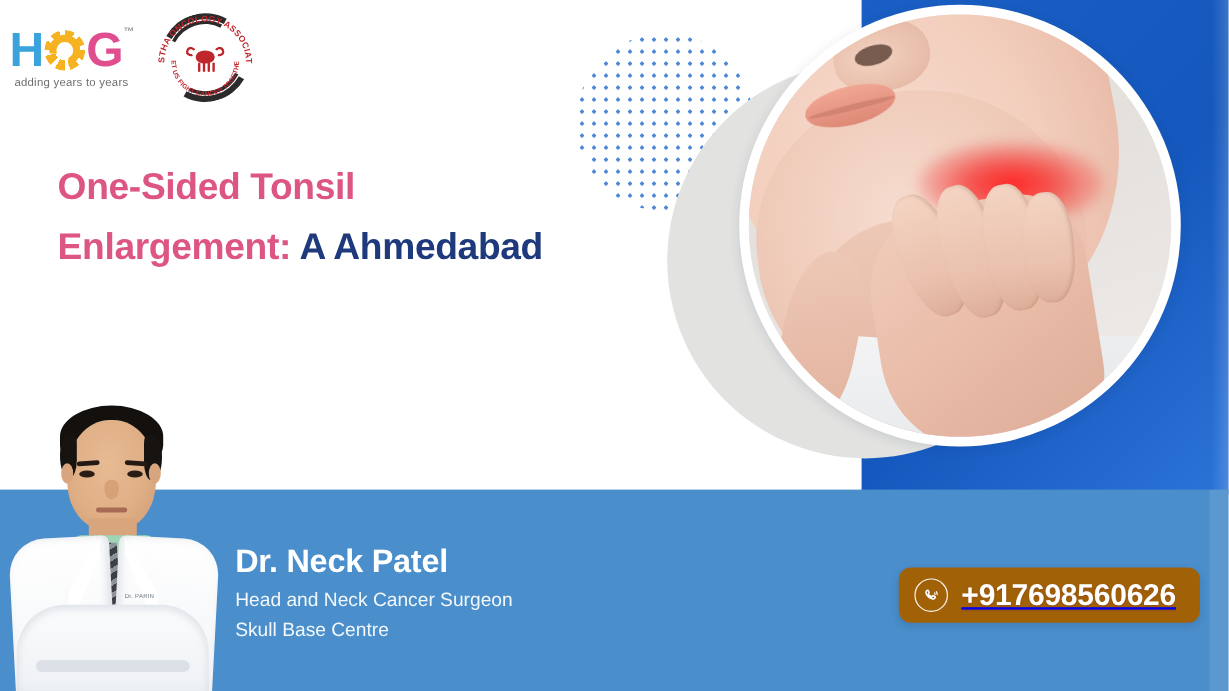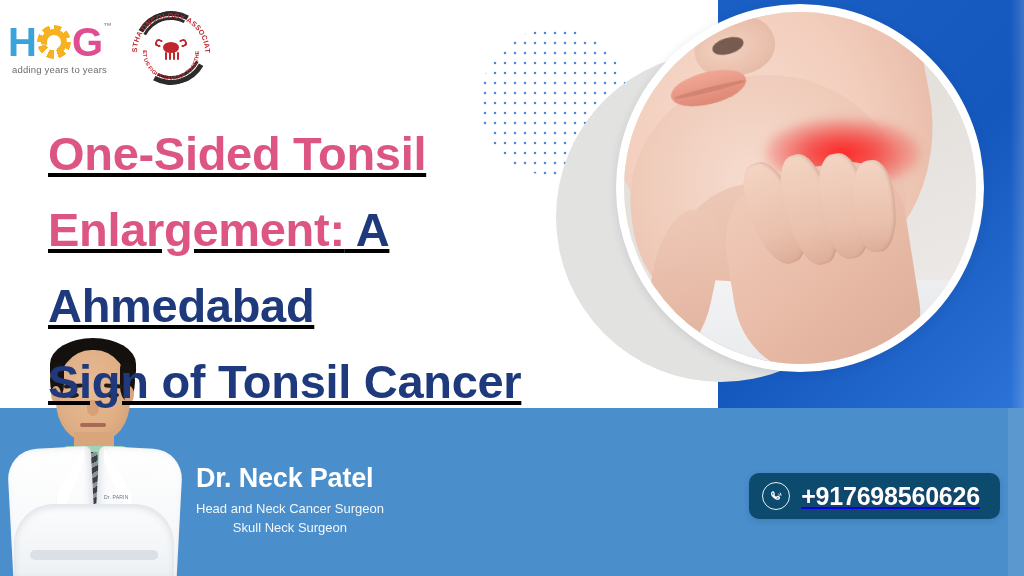--- a/index.html
+++ b/index.html
@@ -292,28 +292,27 @@
   .crab-claw.l { left:0; transform:rotate(20deg); }
   .crab-claw.r { right:0; transform:rotate(160deg); }
   .crab-leg {
     position:absolute; bottom:2px;
     width:2px; height:8px; background:#c0272d; border-radius:1px;
   }
 
   
   .headline {
     position:absolute;
-    left:48px; top:116px;
+    left:48px; top:131px;
     width:520px;
     z-index:9;
-    font-size:47px;
+    font-size:31px;
     font-weight:bold;
     line-height:1.62;
     letter-spacing:-.3px;
-    text-decoration:underline;
   }
   .hl-pink { color:#dd5583; }
   .hl-navy { color:#1e3a7d; }
 
   
   .footer {
     position:absolute;
     left:0; bottom:0;
     width:1024px; height:168px;
     background:#4a8ecb;
@@ -451,37 +450,36 @@
     position:absolute;
     left:196px; bottom:38px;
     z-index:8;
     color:#ffffff;
   }
   .dr-name {
     font-size:27px; font-weight:bold; letter-spacing:-.2px;
     margin-bottom:5px;
   }
   .dr-role {
-    font-size:13px; font-weight:normal; line-height:1.52;
+    font-size:16px; font-weight:normal; line-height:1.52;
     color:#f2f7fb;
-    text-align:center;
   }
   .dr-consult {
     font-size:15.5px; font-weight:bold; line-height:1.52;
     color:#ffffff; margin-top:1px;
   }
 
   
   .phone-badge {
     position:absolute;
     right:24px; bottom:57px;
     height:46px;
     display:flex; align-items:center; gap:11px;
     padding:0 20px 0 13px;
-    background:#0c4a6e;
+    background:#a16207;
     border-radius:10px;
     z-index:9;
     box-shadow:0 2px 6px rgba(20,50,90,.18);
   }
   .phone-icon {
     width:28px; height:28px; border-radius:50%;
     border:1.6px solid rgba(255,255,255,.92);
     display:flex; align-items:center; justify-content:center;
     flex-shrink:0;
   }
@@ -568,21 +566,20 @@
         <span class="crab-leg" style="left:18px;"></span>
         <span class="crab-leg" style="left:22px;"></span>
       </div>
     </div>
 
   </div>
 
   <div class="headline">
     <span class="hl-pink">One-Sided Tonsil</span><br>
     <span class="hl-pink">Enlargement:</span><span class="hl-navy"> A Ahmedabad</span><br>
-    <span class="hl-navy">Sign of Tonsil Cancer</span>
   </div>
 
   <div class="footer">
     <div class="footer-edge"></div>
   </div>
 
   <div class="doctor">
     <div class="dr-hair"></div>
     <div class="dr-head"></div>
     <div class="dr-hair-side-l"></div>
@@ -606,21 +603,21 @@
     <div class="dr-pocket-logo">
       <span class="b">H</span><span class="y">C</span><span class="p">G</span>
     </div>
     <div class="dr-arms"></div>
     <div class="dr-arm-fold"></div>
   </div>
 
   <div class="dr-info">
     <div class="dr-name">Dr. Neck Patel</div>
     <div class="dr-role">Head and Neck Cancer Surgeon</div>
-    <div class="dr-role">Skull Neck Surgeon</div>
+    <div class="dr-role">Skull Base Centre</div>
   </div>
 
   <a class="phone-badge" href="#">
     <span class="phone-icon">
       <svg width="16" height="16" viewBox="0 0 24 24" fill="none" stroke="#ffffff" stroke-width="2" stroke-linecap="round" stroke-linejoin="round">
         <path d="M16.5 13.6c-.3-.15-1.7-.84-1.96-.93-.26-.1-.45-.15-.64.14-.19.29-.74.93-.9 1.12-.17.19-.33.21-.62.07a7.9 7.9 0 0 1-2.3-1.42 8.6 8.6 0 0 1-1.6-1.98c-.16-.29-.02-.44.13-.59.13-.13.29-.33.43-.5.14-.17.19-.29.29-.48.1-.19.05-.36-.02-.5-.07-.15-.64-1.55-.88-2.12-.23-.55-.47-.48-.64-.49h-.55c-.19 0-.5.07-.76.36-.26.29-1 .97-1 2.37 0 1.4 1.02 2.75 1.17 2.94.14.19 2.01 3.07 4.87 4.3.68.3 1.21.47 1.63.6.68.22 1.3.19 1.79.11.55-.08 1.7-.69 1.94-1.36.24-.67.24-1.24.17-1.36-.07-.12-.26-.19-.55-.33z"></path>
         <path d="M18.4 7.6a6 6 0 0 1 1.1 3.4M16.2 9.2a3 3 0 0 1 .6 1.8" stroke-width="1.5"></path>
       </svg>
     </span>
     <span class="phone-number">+917698560626</span>

